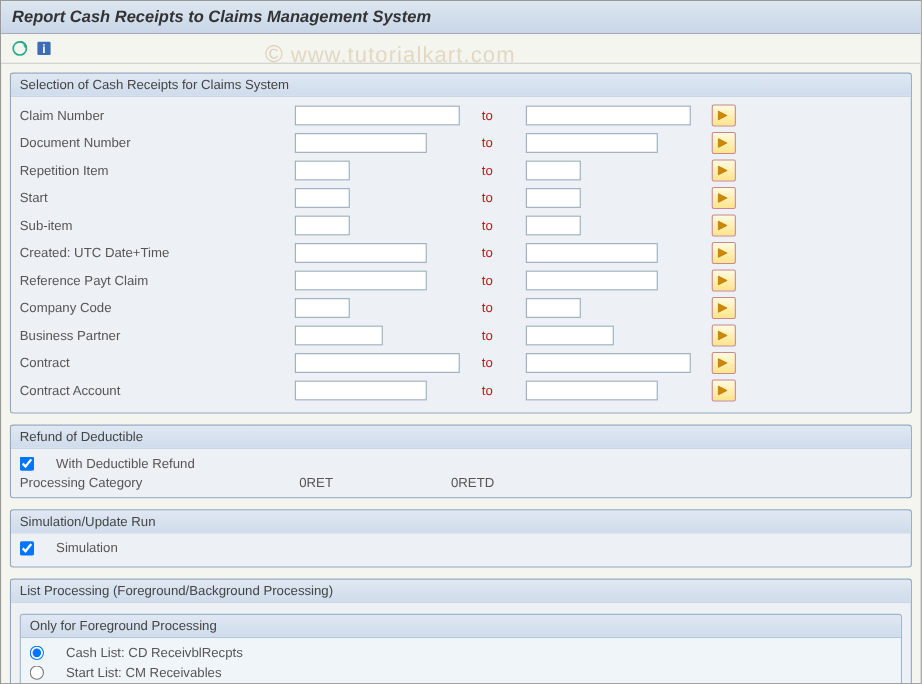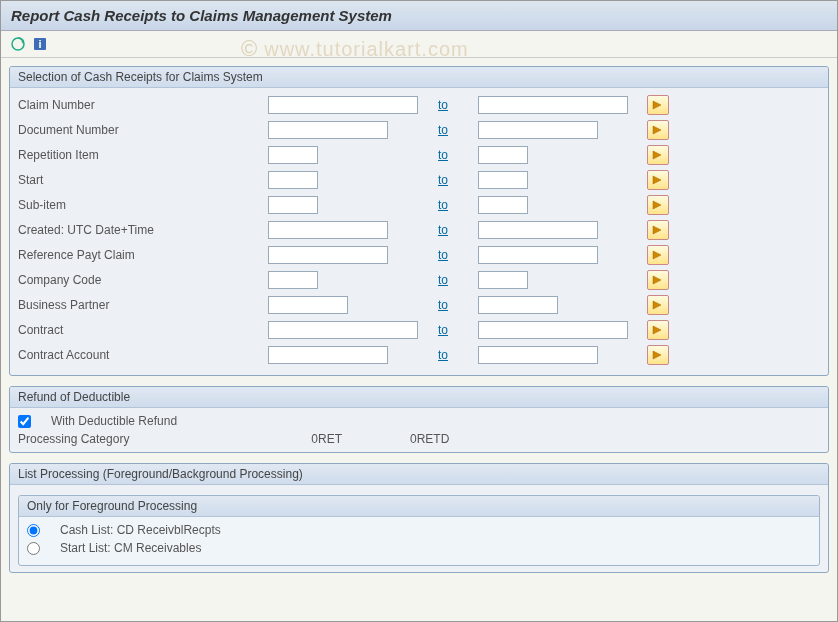--- a/index.html
+++ b/index.html
@@ -10,35 +10,35 @@
     .tb-icon { width: 18px; height: 18px; display: flex; align-items: center; justify-content: center; cursor: pointer; }
     .watermark { position: absolute; top: 35px; left: 240px; color: #e2d8c2; font-size: 20px; letter-spacing: 1px; font-family: Georgia, serif; pointer-events: none; z-index: 5; }
     .wm-copy { color: #dcd0b6; font-size: 22px; }
     .content { padding: 8px; }
     .group { border: 1px solid #8fa8c2; background: #edf1f6; margin-bottom: 10px; border-radius: 3px; padding: 0; }
     .group-title { background: linear-gradient(to bottom, #e0e8f2 0%, #cfdcec 100%); border-bottom: 1px solid #b3c4d8; padding: 3px 8px; font-size: 12px; color: #444; border-radius: 3px 3px 0 0; }
     .group-body { padding: 6px 8px; }
     .row { display: flex; align-items: center; margin-bottom: 3px; min-height: 22px; }
     .label { width: 250px; color: #555; font-size: 12px; }
     .col-from { width: 170px; }
-    .col-to-lbl { width: 40px; color: #0369a1; text-decoration: underline; }
+    .col-to-lbl { width: 40px; color: #b91c1c; }
     .col-to { width: 165px; }
     .col-ms { width: 26px; margin-left: 4px; }
     input[type=text] { border: 1px solid #9ab; background: #fff; height: 18px; padding: 0 3px; font-size: 12px; }
     .input-lg { width: 150px; }
     .input-md { width: 120px; }
     .input-sm { width: 80px; }
     .input-xs { width: 50px; }
     .ms-btn { width: 22px; height: 20px; background: linear-gradient(to bottom,#fffbe0,#ffe48a); border: 1px solid #c88; border-radius: 2px; display: flex; align-items: center; justify-content: center; cursor: pointer; }
     .cb-row { display: flex; align-items: center; gap: 20px; margin-bottom: 4px; color: #555; }
     .cb-row input[type=checkbox]{ margin: 0; }
     .cb-row input[type=radio]{ margin: 0; }
     .pc-row { display:flex; align-items:center;gap:24px; }
     .pc-label { width: 230px; color:#555; }
-    .pc-val1 { width:70px; text-align:right; color:#555; }
+    .pc-val1 { width:70px; text-align:left; color:#555; }
     .pc-val2 { margin-left: 44px; color:#555;}
     .subgroup { border: 1px solid #9fb5cc; background: #f0f5fa; border-radius: 3px; margin: 4px 0 0 0; }
   </style>
 </head>
 <body>
 
 <div class="app">
   <div class="title-bar">Report Cash Receipts to Claims Management System</div>
 
   <div class="toolbar">
@@ -221,20 +221,29 @@
           <span>With Deductible Refund</span>
         </div>
         <div class="pc-row">
           <span class="pc-label">Processing Category</span>
           <span class="pc-val1">0RET</span>
           <span class="pc-val2">0RETD</span>
         </div>
       </div>
     </div>
 
+    <div class="group">
+      <div class="group-title">Simulation/Update Run</div>
+      <div class="group-body">
+        <div class="cb-row">
+          <input type="checkbox" checked="" style="">
+          <span>Simulation</span>
+        </div>
+      </div>
+    </div>
 
     <div class="group" style="margin-bottom:0;">
       <div class="group-title">List Processing (Foreground/Background Processing)</div>
       <div class="group-body">
         <div class="subgroup">
           <div class="group-title">Only for Foreground Processing</div>
           <div class="group-body" id="radio-rows" style="padding:6px 8px;">
               <div class="cb-row">
                 <input type="radio" name="startlist" checked="" style="">
                 <span>Cash List: CD ReceivblRecpts</span>

